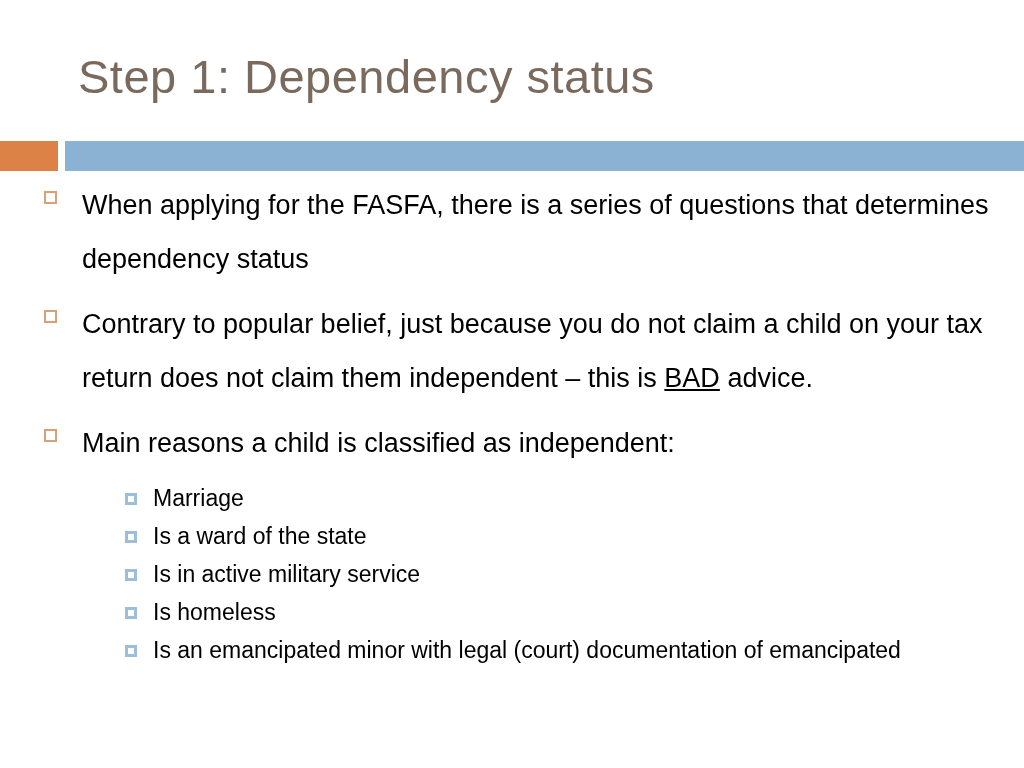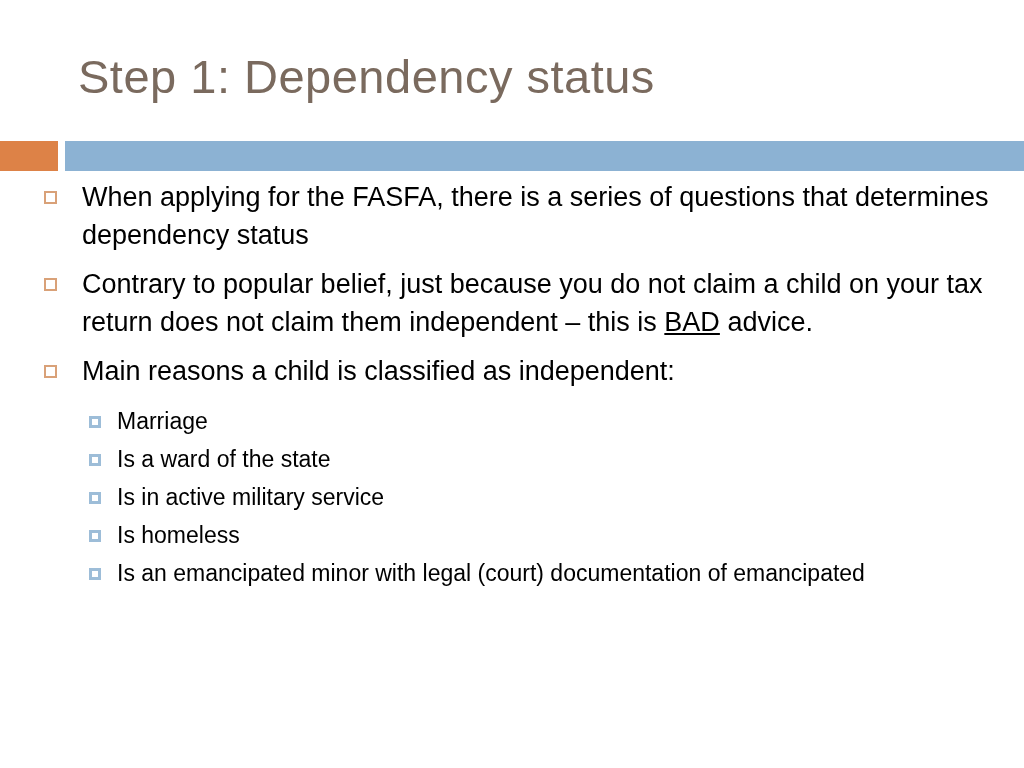--- a/index.html
+++ b/index.html
@@ -69,21 +69,21 @@
     top: 178px;
     width: 1024px;
   }
 
   .bullet-l1 {
     position: relative;
     padding-left: 82px;
     padding-right: 22px;
     margin-bottom: 11px;
     font-size: 27px;
-    line-height: 38px;
+    line-height: 54px;
     color: #000000;
     min-height: 41px;
   }
   .bullet-l1 .marker-l1 {
     position: absolute;
     left: 44px;
     top: 13px;
     width: 13px;
     height: 13px;
     border: 2px solid #D9A178;
@@ -115,20 +115,21 @@
     position: absolute;
     left: 3px;
     top: 3px;
     width: 6px;
     height: 6px;
     background: #ffffff;
   }
 
   .sub-list {
     margin-top: 2px;
+    padding-left: 36px;
   }
 
   .u { text-decoration: underline; text-align: center; }
 </style>
 </head>
 <body>
 
 <div class="slide">
 
   <div class="slide-title">Step 1:  Dependency status</div>

